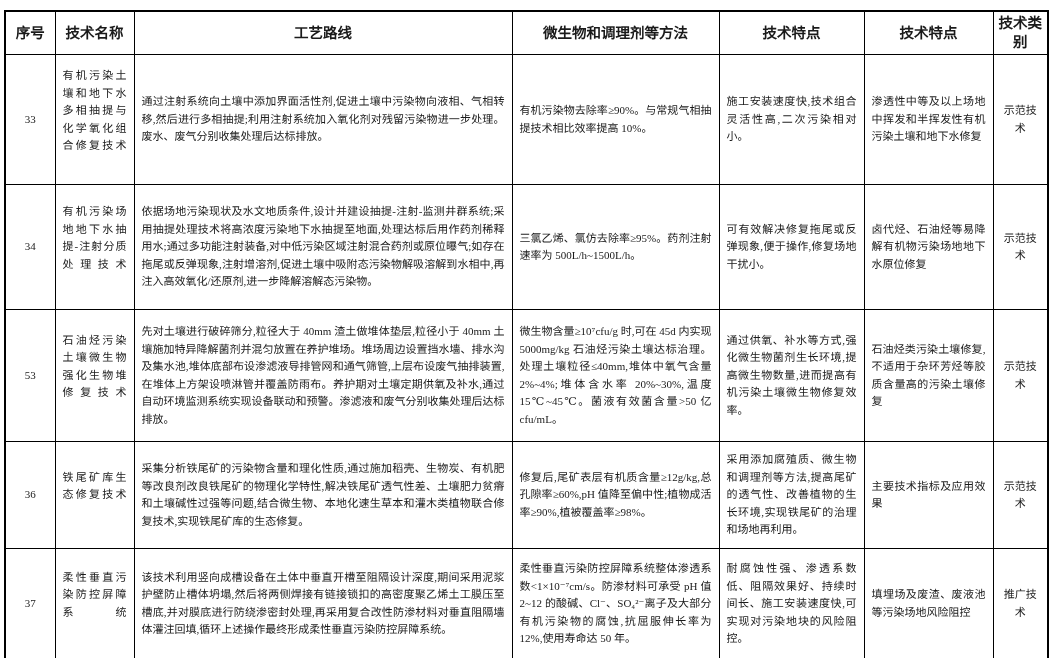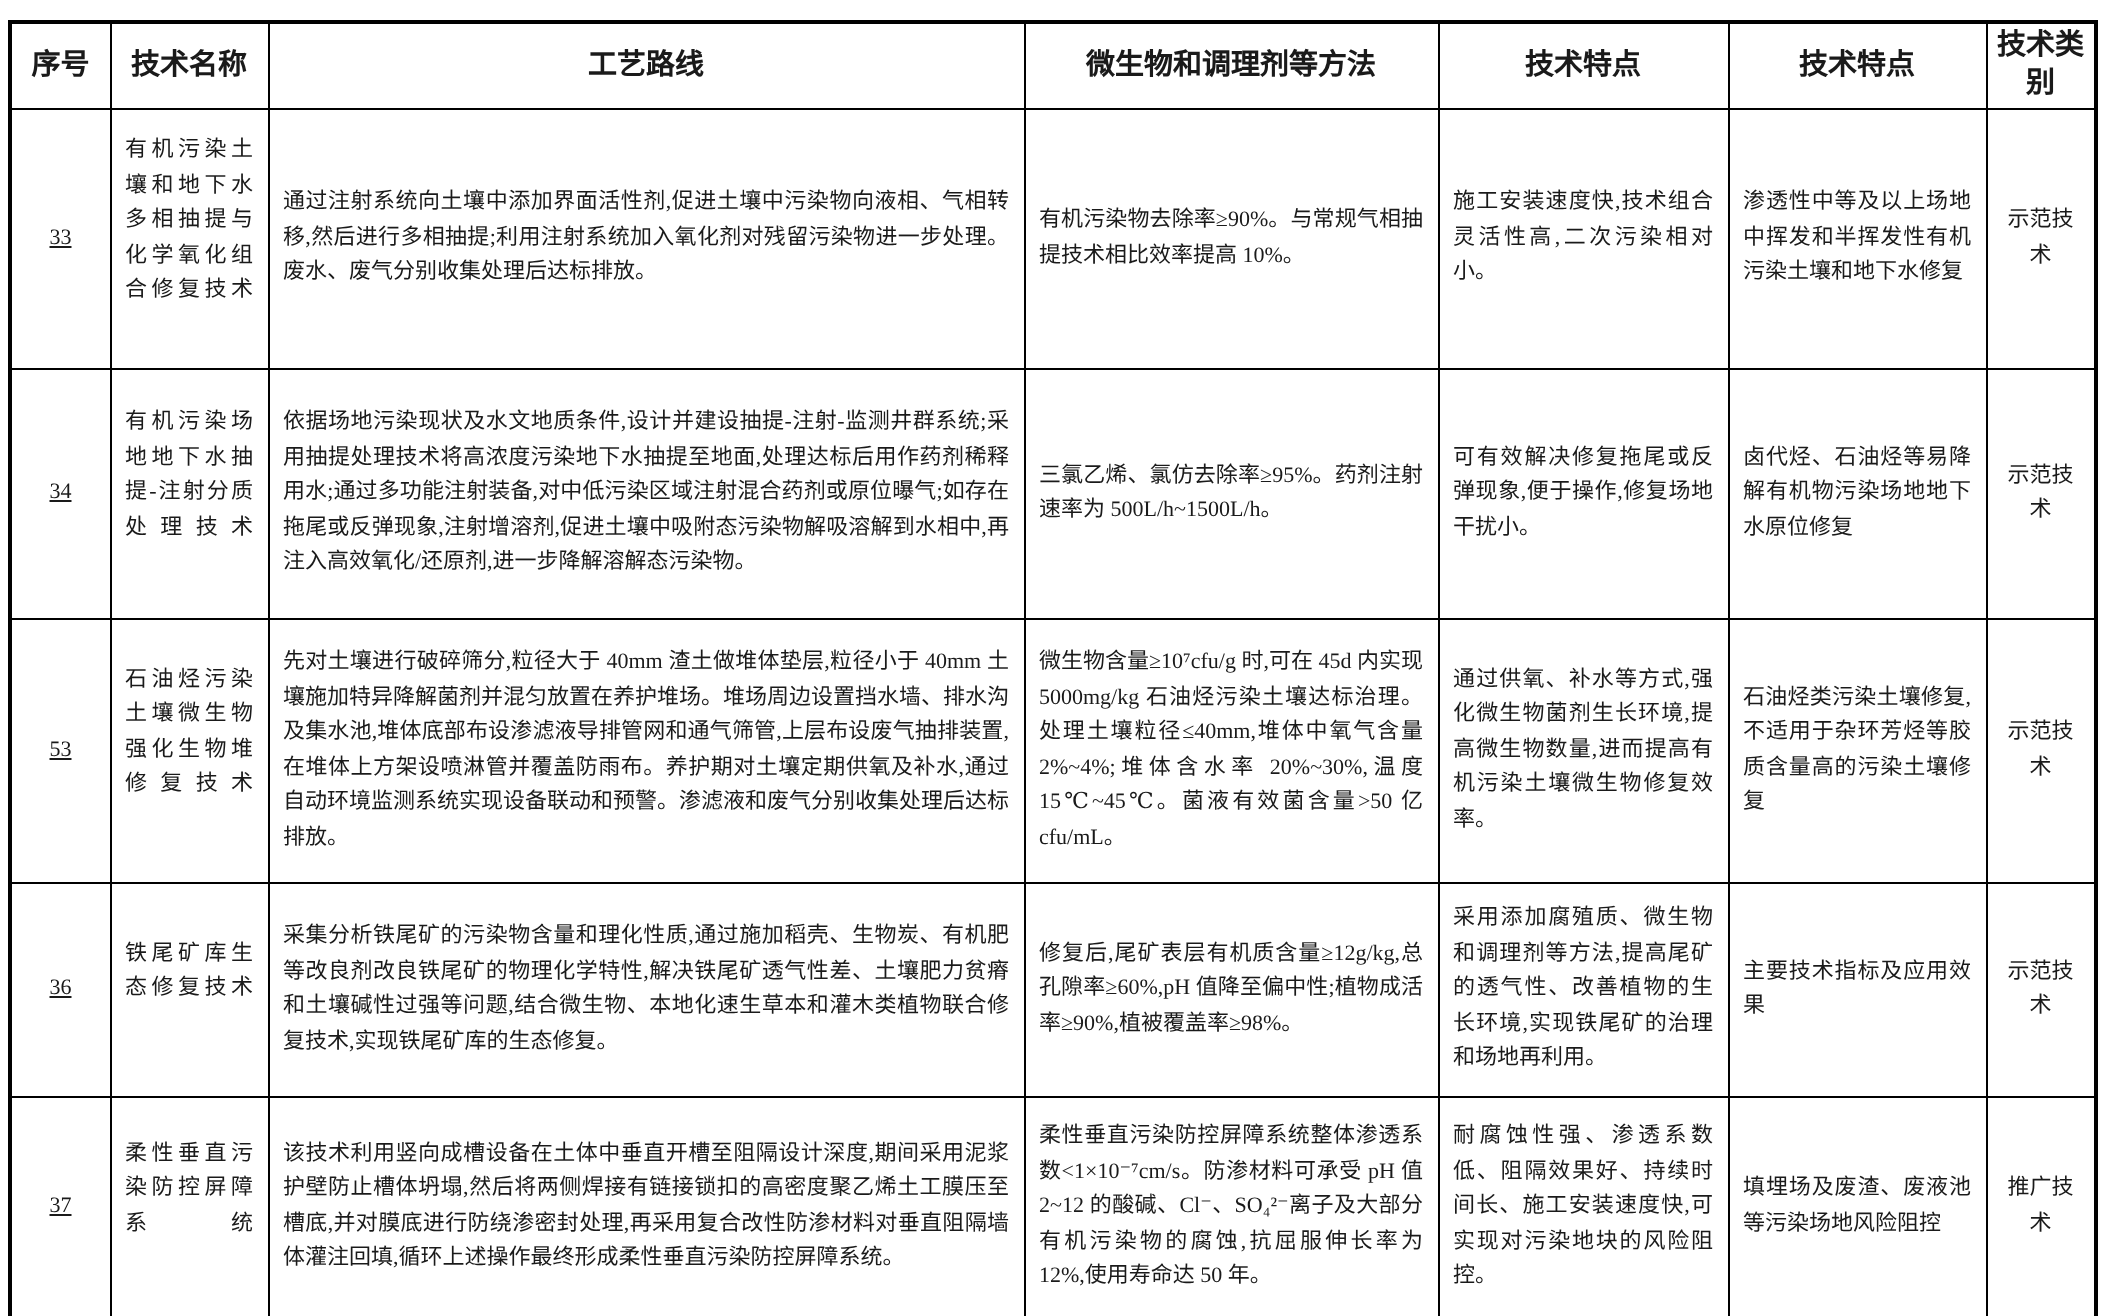--- a/index.html
+++ b/index.html
@@ -32,21 +32,20 @@
   .doc-table th{
     font-weight:bold;
     text-align:center;
     font-size:14.5px;
     line-height:19px;
     padding:2px 3px;
   }
   .cell-no{
     text-align:center;
     font-size:14px;
-    text-decoration:underline;
   }
   .cell-name{
     text-align:justify;
     text-justify:inter-ideograph;
     padding:2px 6px;
   }
   .cell-name::after{content:"";display:inline-block;width:100%;}
   .cell-process,
   .cell-indicators,
   .cell-features,

